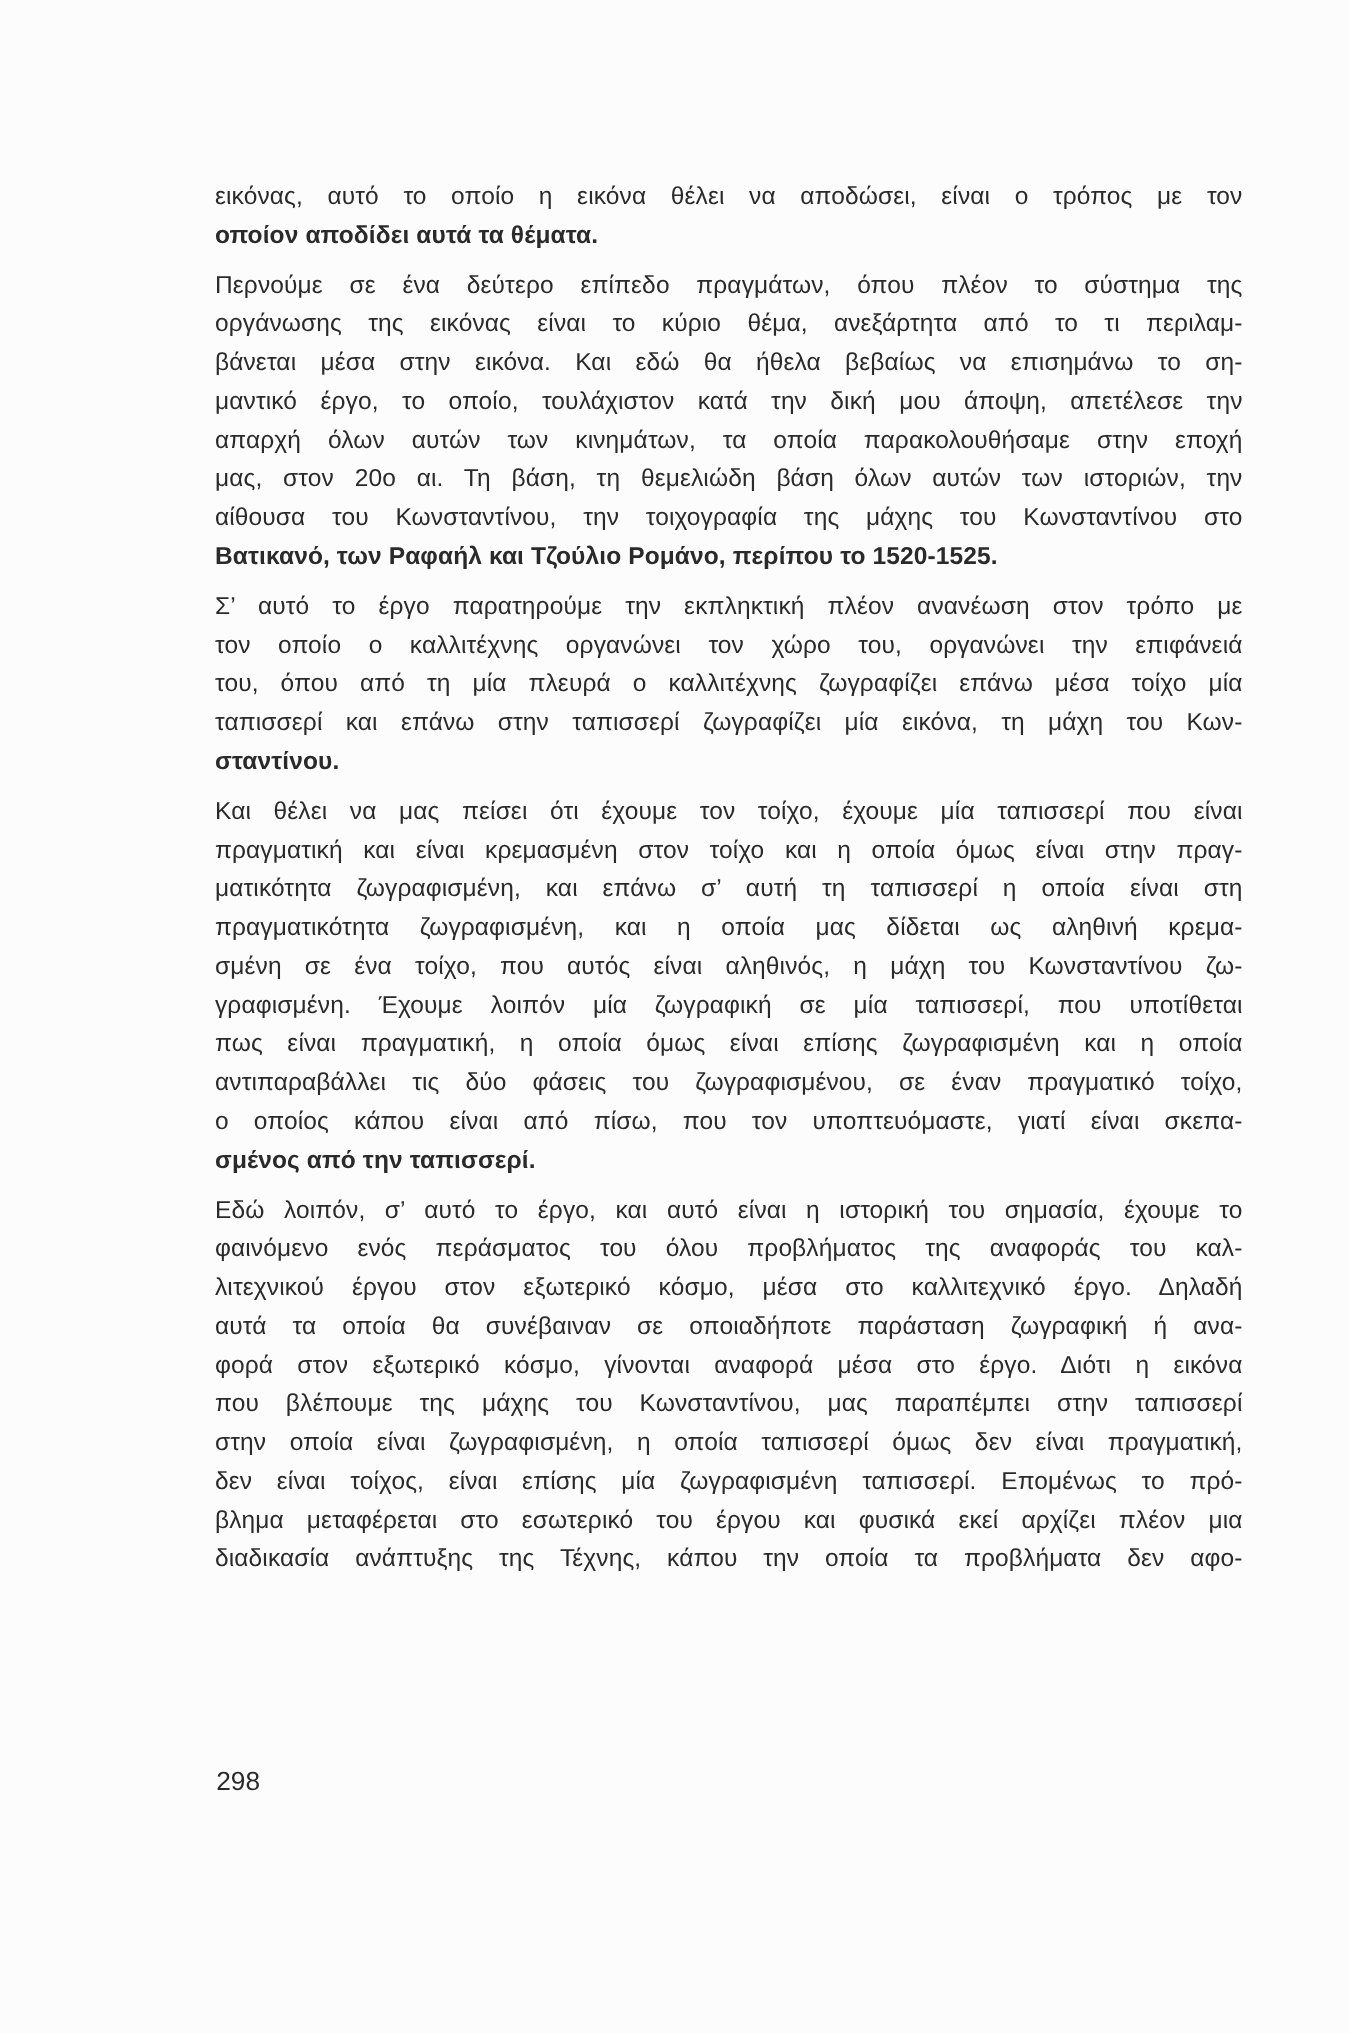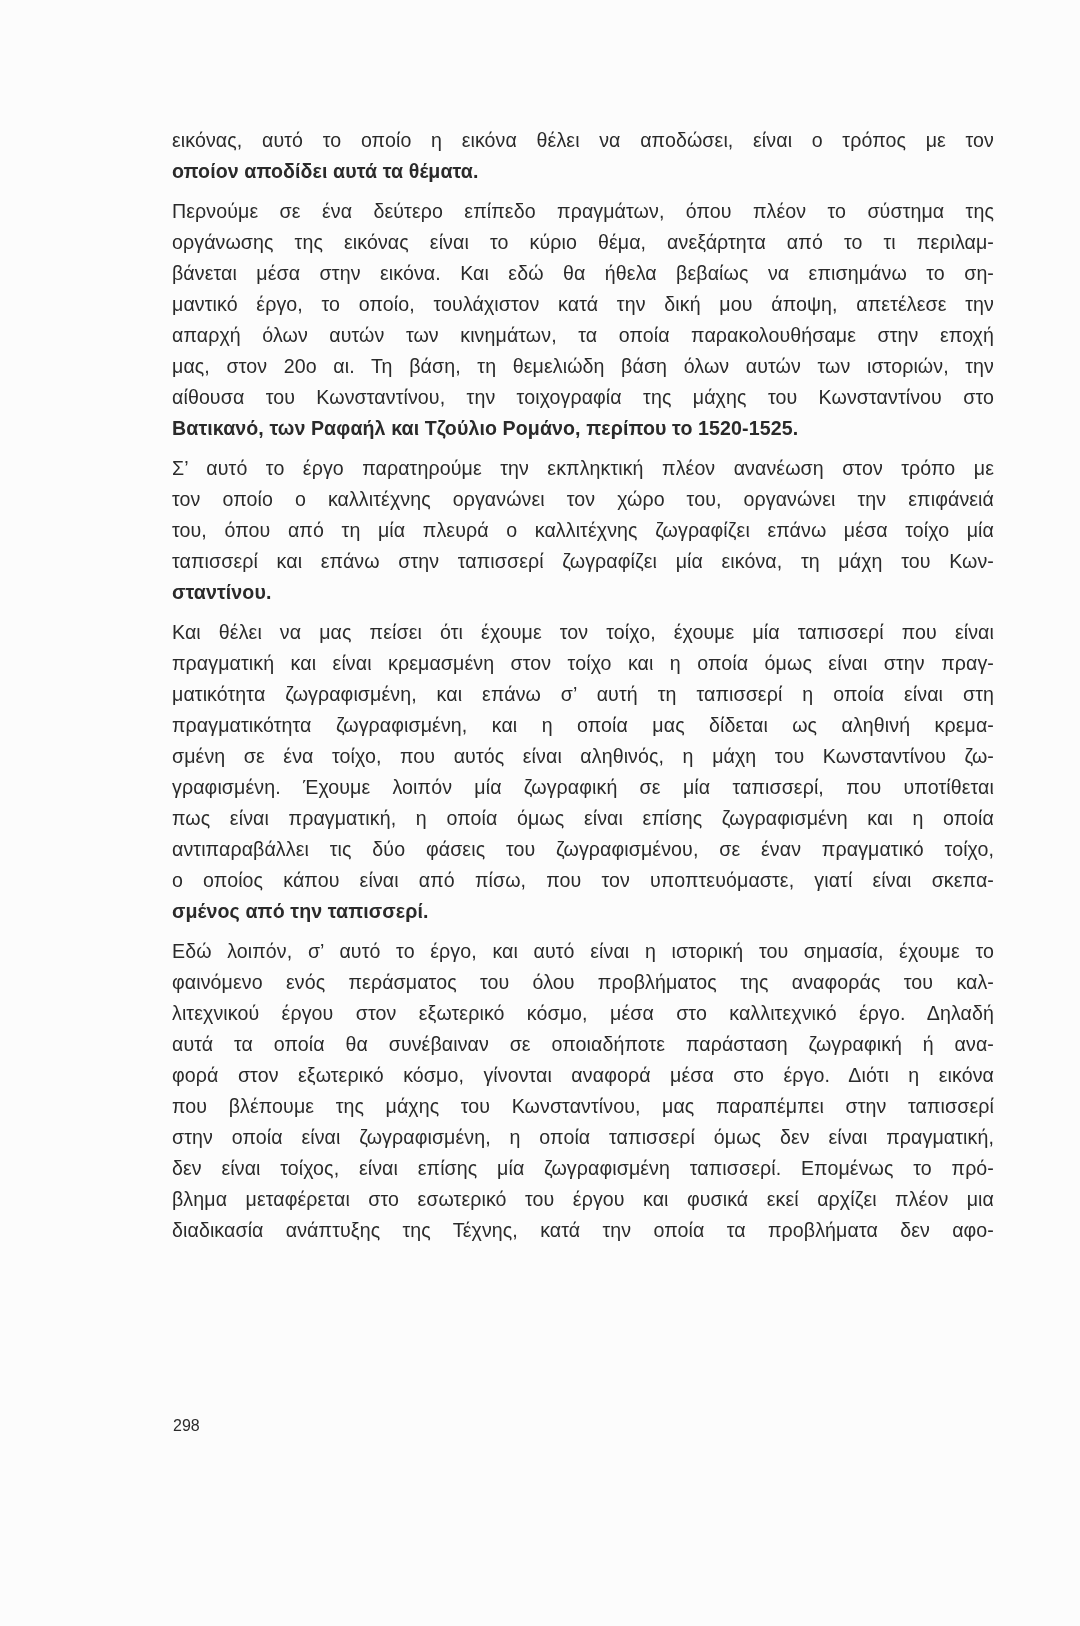--- a/index.html
+++ b/index.html
@@ -18,21 +18,21 @@
     .page {
       position: absolute;
       left: 0; top: 0;
       width: 1080px;
       height: 1626px;
       background: #fcfcfc;
     }
     .text-block {
       position: absolute;
       left: 172px;
-      top: 125px;
+      top: 142px;
       width: 822px;
     }
     .paragraph {
       margin: 0 0 9px 0;
     }
     .line {
       display: block;
       font-size: 19.6px;
       line-height: 31px;
       height: 31px;
@@ -45,21 +45,21 @@
     }
     .line.last {
       text-align: left;
       text-align-last: left;
       font-weight: bold;
     }
     .page-number {
       position: absolute;
       left: 173px;
       top: 1412px;
-      font-size: 16px;
+      font-size: 21px;
       line-height: 28px;
       color: #2a2a2a;
     }
   </style>
 </head>
 <body>
 
 <div class="page">
   <div class="text-block">
 
@@ -103,19 +103,19 @@
     <div class="paragraph">
       <span class="line justify">Εδώ λοιπόν, σ’ αυτό το έργο, και αυτό είναι η ιστορική του σημασία, έχουμε το</span>
       <span class="line justify">φαινόμενο ενός περάσματος του όλου προβλήματος της αναφοράς του καλ-</span>
       <span class="line justify">λιτεχνικού έργου στον εξωτερικό κόσμο, μέσα στο καλλιτεχνικό έργο. Δηλαδή</span>
       <span class="line justify">αυτά τα οποία θα συνέβαιναν σε οποιαδήποτε παράσταση ζωγραφική ή ανα-</span>
       <span class="line justify">φορά στον εξωτερικό κόσμο, γίνονται αναφορά μέσα στο έργο. Διότι η εικόνα</span>
       <span class="line justify">που βλέπουμε της μάχης του Κωνσταντίνου, μας παραπέμπει στην ταπισσερί</span>
       <span class="line justify">στην οποία είναι ζωγραφισμένη, η οποία ταπισσερί όμως δεν είναι πραγματική,</span>
       <span class="line justify">δεν είναι τοίχος, είναι επίσης μία ζωγραφισμένη ταπισσερί. Επομένως το πρό-</span>
       <span class="line justify">βλημα μεταφέρεται στο εσωτερικό του έργου και φυσικά εκεί αρχίζει πλέον μια</span>
-      <span class="line justify">διαδικασία ανάπτυξης της Τέχνης, κατά την οποία τα προβλήματα δεν αφο-</span>
+      <span class="line justify">διαδικασία ανάπτυξης της Τέχνης, κάπου την οποία τα προβλήματα δεν αφο-</span>
     </div>
 
   </div>
 
   <div class="page-number">298</div>
 </div>
 
 </body></html>

